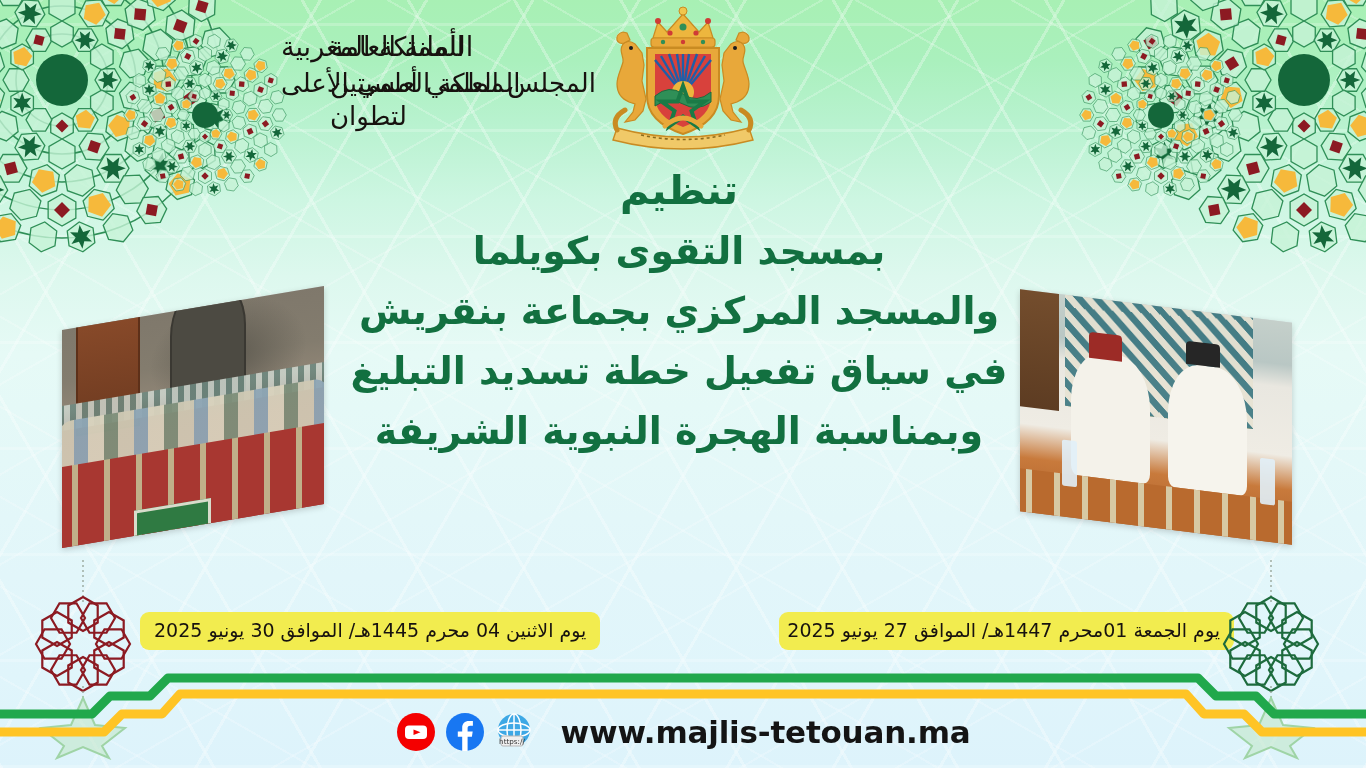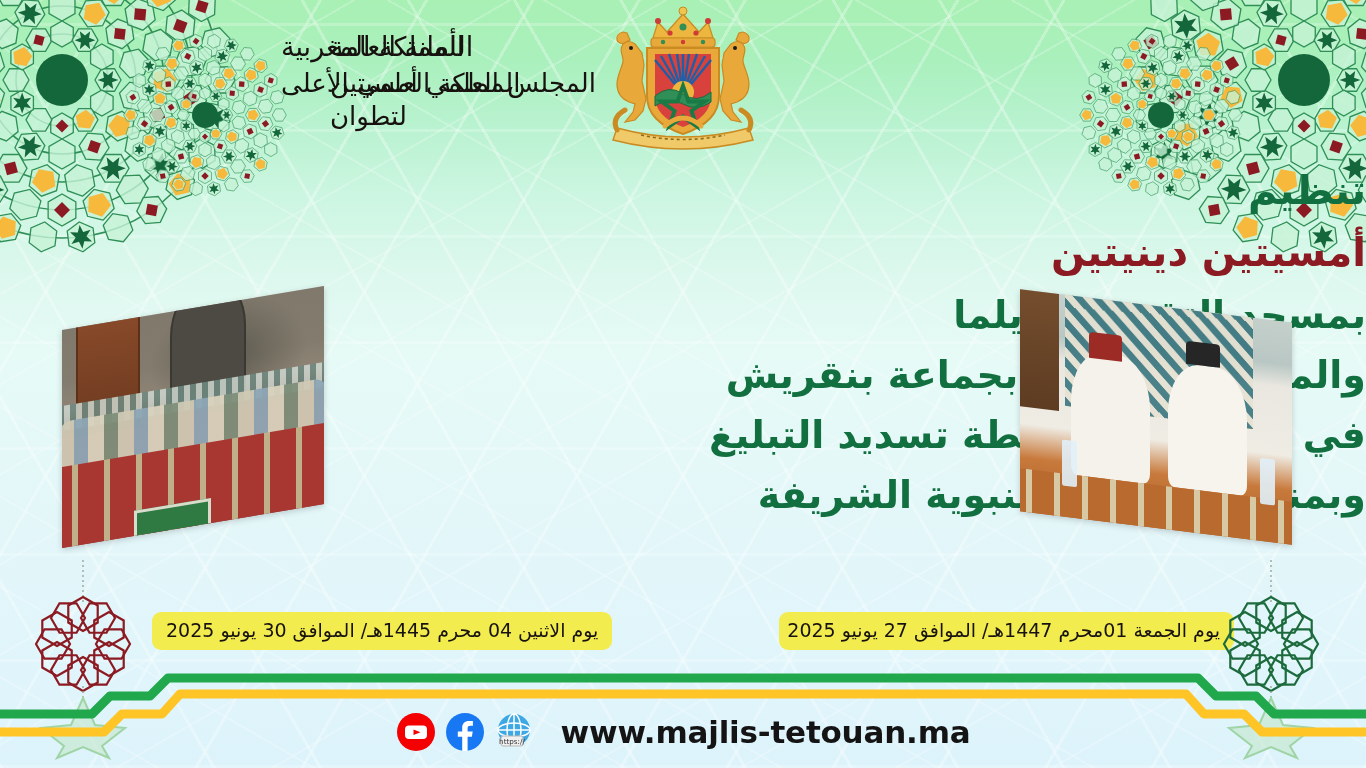--- a/index.html
+++ b/index.html
@@ -64,22 +64,22 @@
     line-height:1.28;
     direction:rtl;
   }
   .hdr-right{right:785px;width:300px;}
   .hdr-left{left:330px;width:330px;}
   .hdr-l1{font-size:27px;font-weight:400;letter-spacing:.5px;}
   .hdr-l2{font-size:26px;font-weight:400;margin-top:2px;}
 
   
   .title-block{
-    position:absolute;top:170px;left:0;right:0;
-    text-align:right;direction:rtl;
+    position:absolute;top:170px;left:0;right:8px;
+    text-align:center;direction:rtl;
   }
   .t-line{font-weight:700;line-height:1.0;}
   .t1{font-size:40px;color:#127040;margin-bottom:22px;}
   .t2{font-size:40px;color:#8c1a22;margin-bottom:24px;}
   .t3{font-size:38px;color:#127040;margin-bottom:22px;}
   .t4{font-size:38px;color:#127040;margin-bottom:22px;}
   .t5{font-size:38px;color:#127040;margin-bottom:22px;}
   .t6{font-size:38px;color:#127040;}
 
   
@@ -144,21 +144,20 @@
   
   .badge{
     position:absolute;top:612px;
     background:#f2ec4f;
     color:#17120f;
     font-size:19px;
     padding:7px 14px 9px;
     border-radius:9px;
     direction:rtl;white-space:nowrap;
     font-family:"DejaVu Sans","Liberation Sans",sans-serif;
-    margin-left:12px;
   }
   .badge-right{right:132px;padding-left:8px;}
   .badge-left{left:140px;}
 
   
   .hang{position:absolute;pointer-events:none;}
   .hang-left{left:18px;top:560px;}
   .hang-right{right:30px;top:560px;}
 
   
@@ -874,21 +873,20 @@
     <div class="hdr-l2">المملكة العلمي الأعلى</div>
   </div>
 
   <div class="hdr-text hdr-left">
     <div class="hdr-l1">الأمانة العامة</div>
     <div class="hdr-l2">المجلس العلمي أمسيتين لتطوان</div>
   </div>
 
   <div class="title-block">
     <div class="t-line t1">تنظيم</div>
-    <div class="t-line t2">أمسيتين دينيتين</div>
     <div class="t-line t3">بمسجد التقوى بكويلما</div>
     <div class="t-line t4">والمسجد المركزي بجماعة بنقريش</div>
     <div class="t-line t5">في سياق تفعيل خطة تسديد التبليغ</div>
     <div class="t-line t6">وبمناسبة الهجرة النبوية الشريفة</div>
   </div>
 
   <div class="photo photo-left">
     <div class="ph-inner m1">
       <div class="door"></div>
       <div class="arch"></div>

